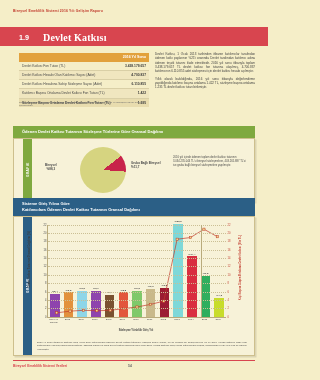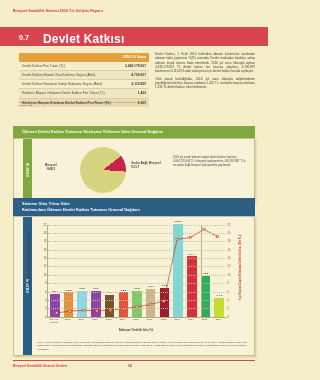--- a/index.html
+++ b/index.html
@@ -22,21 +22,21 @@
   .sectionband{
     position:absolute;left:0;top:27px;width:268px;height:19px;
     background:#d8454f;
   }
   .sec-num{
     position:absolute;left:19px;top:33px;
     font-size:7.2px;font-weight:bold;color:#ffffff;
   }
   .sec-title{
     position:absolute;left:43px;top:32px;
-    font-size:12px;font-weight:bold;color:#ffffff;letter-spacing:.2px;
+    font-size:10px;font-weight:bold;color:#ffffff;letter-spacing:.2px;font-family:Liberation Serif, serif;
   }
 
   
   .tablewrap{
     position:absolute;left:19px;top:53px;width:130px;
   }
   table.kpi{border-collapse:collapse;width:130px;}
   table.kpi thead th{
     background:#e2a13c;color:#ffffff;
     font-size:3.6px;font-weight:bold;text-align:right;
@@ -150,21 +150,21 @@
   .footpage{position:absolute;left:128px;top:364px;font-size:3.4px;font-weight:bold;color:#6d6d6d;}
 </style>
 </head>
 <body>
 
 <div class="page">
 
   <div class="runhead">Bireysel Emeklilik Sistemi 2016 Yılı Gelişim Raporu</div>
 
   <div class="sectionband"></div>
-  <div class="sec-num">0.7</div>
+  <div class="sec-num">1.9</div>
   <div class="sec-title">Devlet Katkısı</div>
 
   <div class="tablewrap">
     <table class="kpi">
       <thead>
         <tr>
           <th class="blank"></th>
           <th>2016 Yıl Sonu</th>
         </tr>
       </thead>

